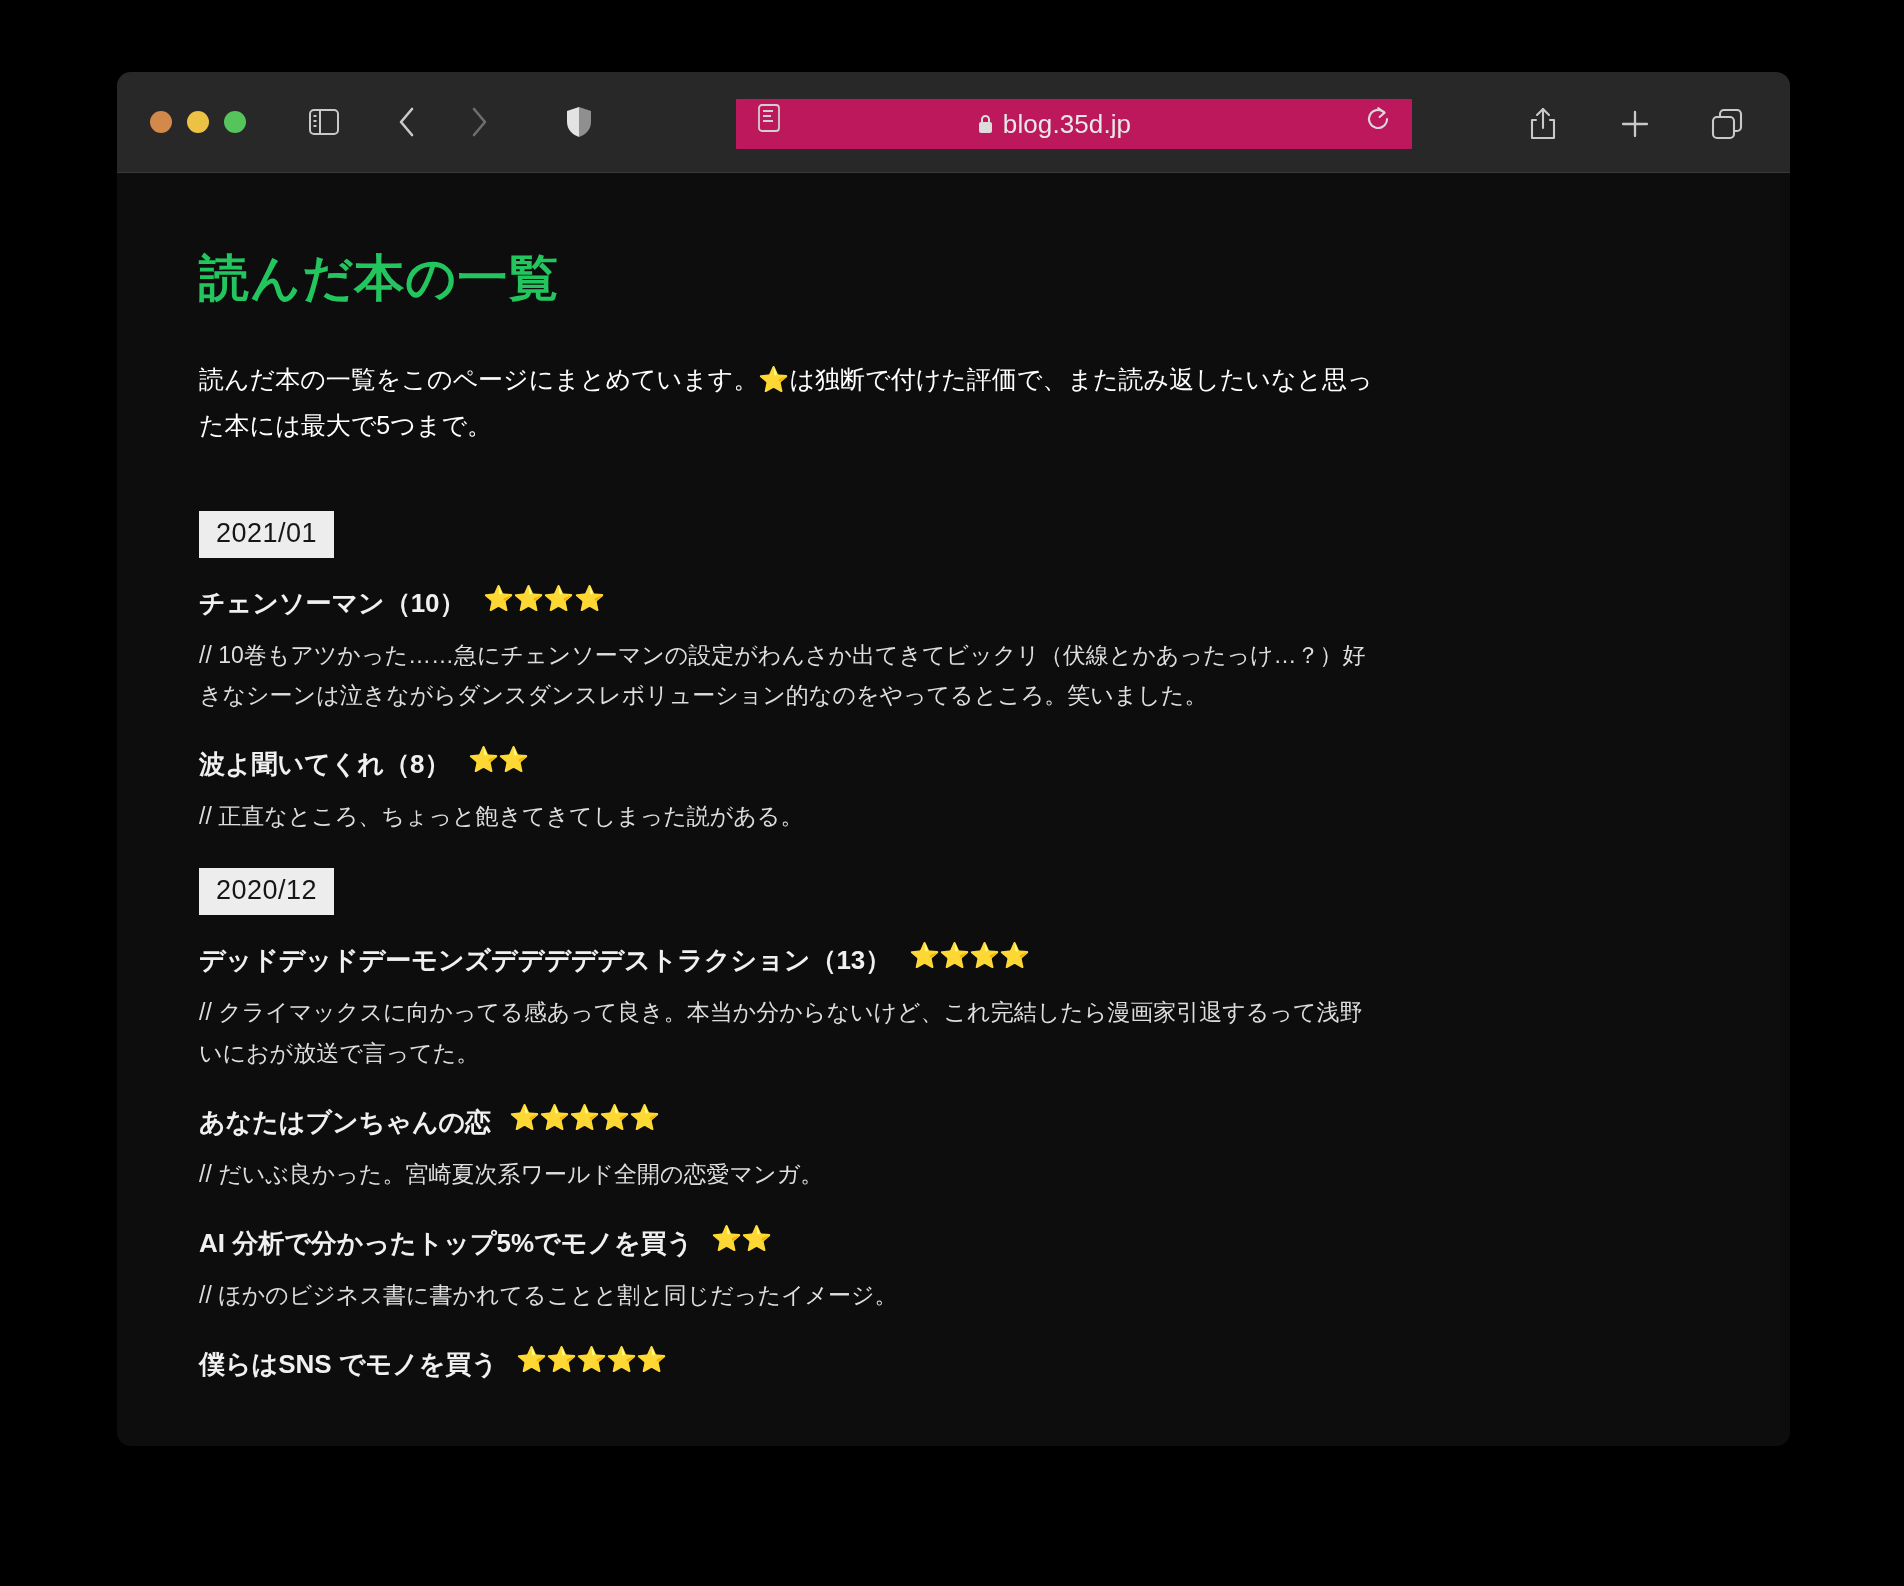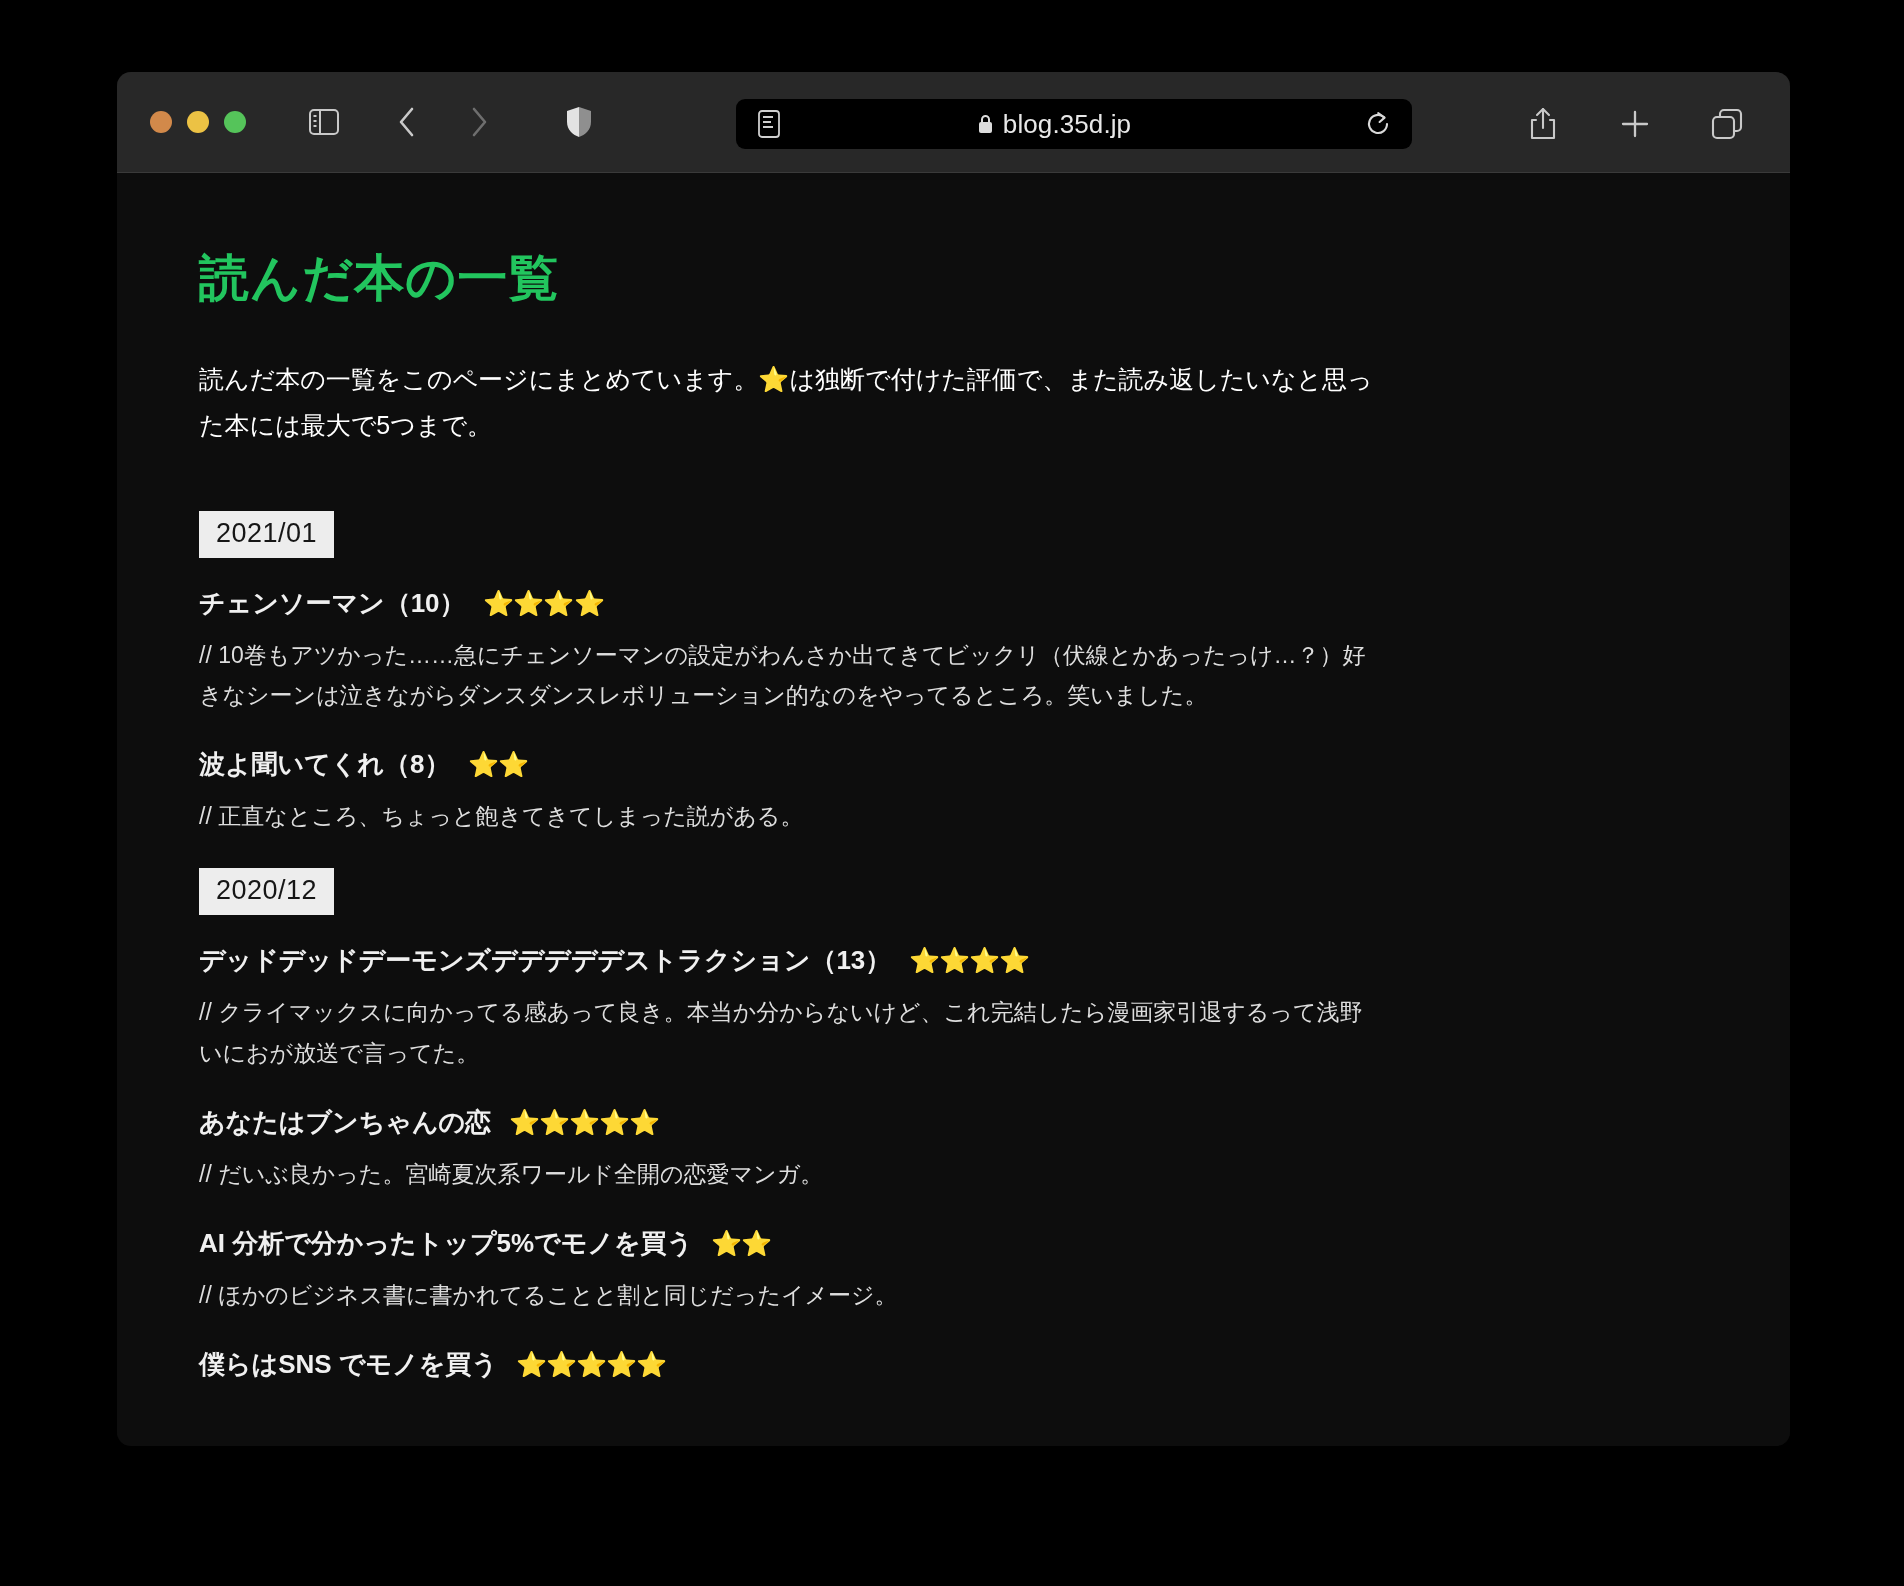--- a/index.html
+++ b/index.html
@@ -62,24 +62,23 @@
   #nav-forward    { margin-left: 26px; }
   #shield         { margin-left: 54px; }
 
   
   #url-field {
     position: absolute;
     left: 619px;
     top: 27px;
     width: 676px;
     height: 50px;
-    background: #000000;
-    border-radius: 9px;
-    display: flex;
-    align-items: center;
+    background: #be185d;
+    border-radius: 1px;
+    display: flex;
     padding: 0 14px;
   }
   #reader-icon { width: 38px; height: 38px; display:flex; align-items:center; justify-content:center; color:#d0d0d0; }
   #url-center {
     flex: 1;
     display: flex;
     align-items: center;
     justify-content: center;
     gap: 9px;
     margin-left: -38px;
@@ -143,21 +142,20 @@
     margin-bottom: 28px;
   }
 
   .book { margin-bottom: 32px; }
 
   .book-title {
     color: #f0f0f0;
     font-size: 26px;
     font-weight: bold;
     display: flex;
-    align-items: center;
     margin-bottom: 14px;
   }
   .stars {
     margin-left: 18px;
     font-size: 25px;
     letter-spacing: -1px;
     line-height: 1;
   }
 
   .book-note {

